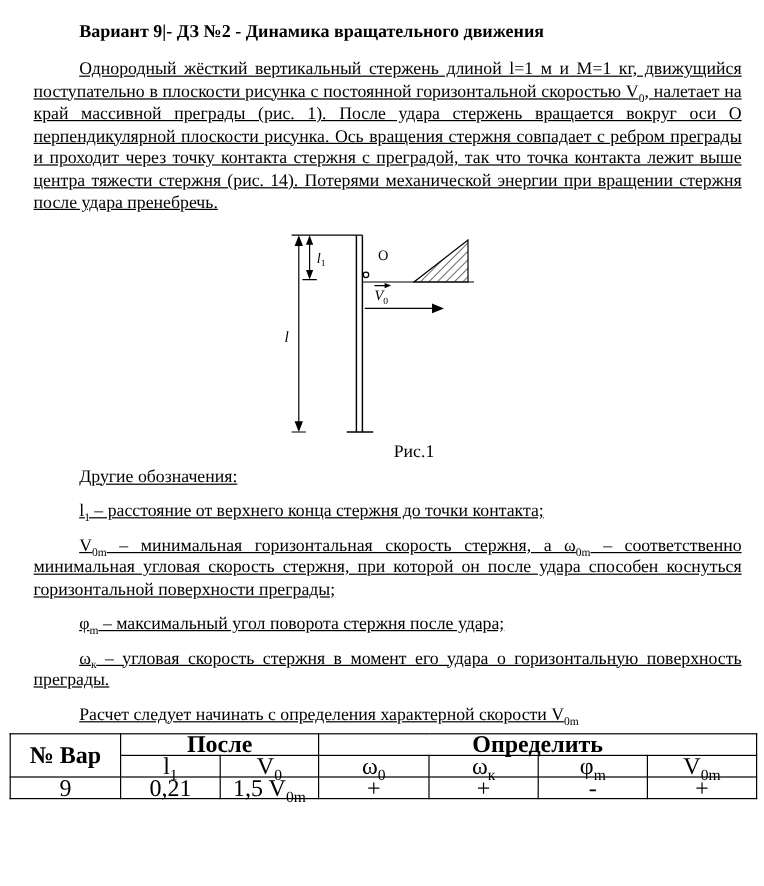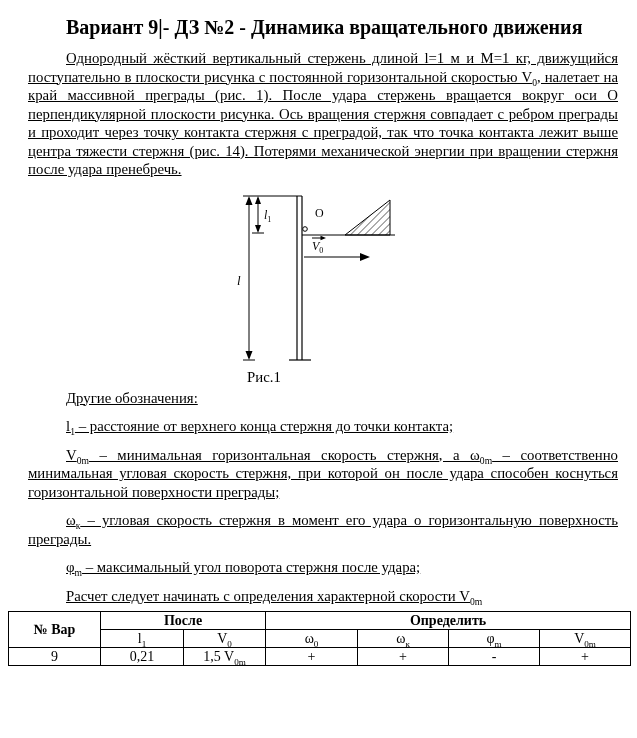--- a/index.html
+++ b/index.html
@@ -6,32 +6,32 @@
   .page{
     position:relative;
     width:637px;height:738px;
     background:#fff;color:#000;
     font-family:"Liberation Serif",serif;
     font-size:14.8px;line-height:18.5px;
     box-sizing:border-box;
     padding:18px 19px 0 28px;
     overflow:hidden;
   }
-  .title{font-weight:bold;margin:0 0 12px 38px;font-size:20px;line-height:19px;}
+  .title{font-weight:bold;margin:0 0 12px 38px;font-size:15px;line-height:19px;}
   p{margin:0;text-align:justify;text-indent:38px;text-decoration:underline;}
   p.sp{margin-top:10px;}
   p.sp1{}
   sub{font-size:0.65em;line-height:0;}
   .figure{position:relative;height:200px;margin-top:10px;}
   .fig-svg{position:absolute;left:205px;top:0;}
-  .caption{position:absolute;left:219px;top:179px;width:170px;text-align:left;text-indent:0;}
+  .caption{position:absolute;left:232px;top:179px;width:170px;text-align:center;text-indent:0;}
   table.vt{
     border-collapse:collapse;table-layout:fixed;
     width:622px;margin:6px 0 0 -20px;
-    font-size:14px;
+    font-size:20px;
   }
   table.vt td{
     border:1px solid #000;text-align:center;vertical-align:middle;
     padding:0 2px;height:17px;line-height:16px;
   }
   table.vt td.b{font-weight:bold;}
 </style>
 </head>
 <body>
 
@@ -94,22 +94,22 @@
       <text x="79" y="61" font-size="12" font-style="italic">
         <tspan>V</tspan><tspan font-size="8" dy="3" font-style="normal">0</tspan>
       </text>
     </svg>
     <div class="caption">Рис.1</div>
   </div>
 
   <p class="sp1">Другие обозначения:</p>
   <p class="sp">l<sub>1</sub> – расстояние от верхнего конца стержня до точки контакта;</p>
   <p class="sp">V<sub>0m</sub> – минимальная горизонтальная скорость стержня, а ω<sub>0m</sub> – соответственно минимальная угловая скорость стержня, при которой он после удара способен коснуться горизонтальной поверхности преграды;</p>
+  <p class="sp">φ<sub>m</sub> – максимальный угол поворота стержня после удара;</p>
   <p class="sp">ω<sub>к</sub> – угловая скорость стержня в момент его удара о горизонтальную поверхность преграды.</p>
-  <p class="sp">φ<sub>m</sub> – максимальный угол поворота стержня после удара;</p>
   <p class="sp">Расчет следует начинать с определения характерной скорости V<sub>0m</sub></p>
 
   <table class="vt">
     <colgroup>
       <col style="width:92px">
         <col style="width:83px">
         <col style="width:82px">
       <col style="width:92px">
         <col style="width:91px">
         <col style="width:91px">

